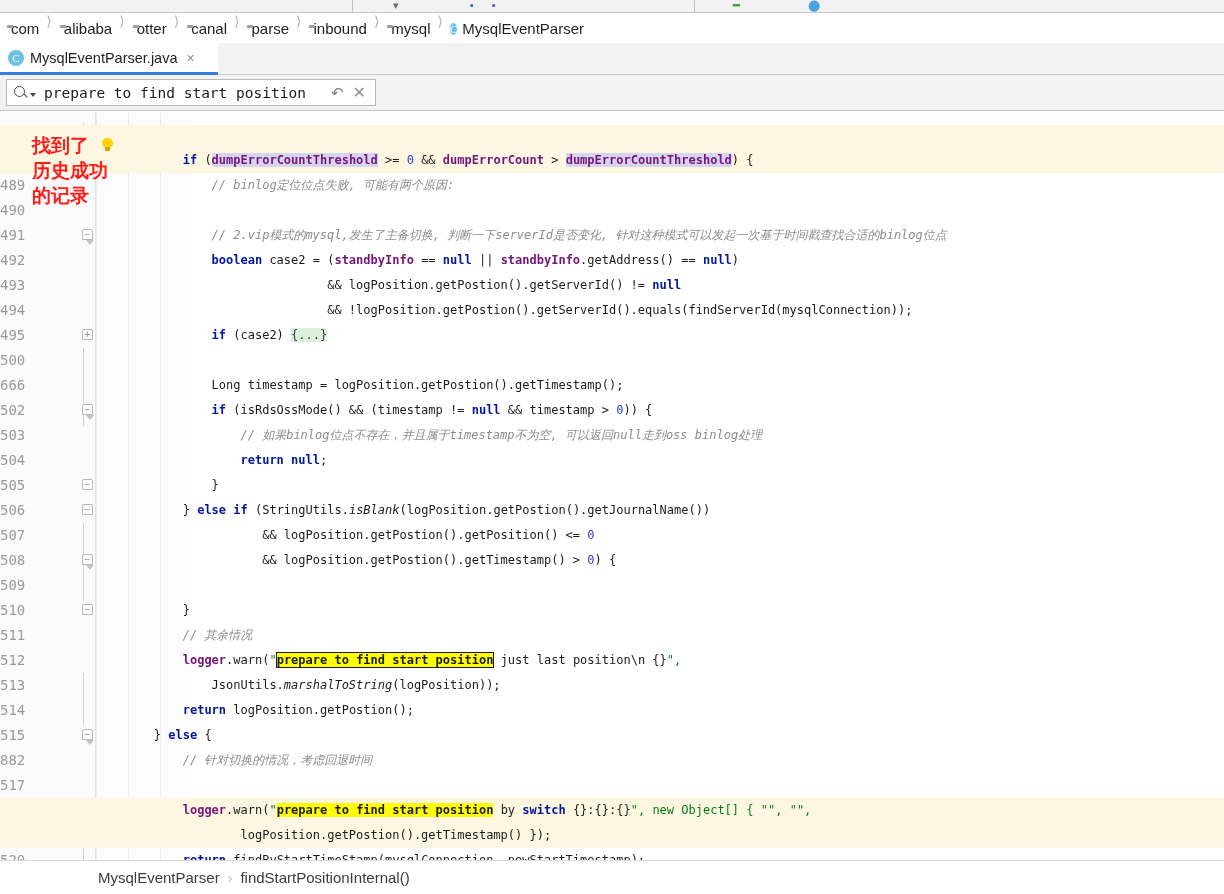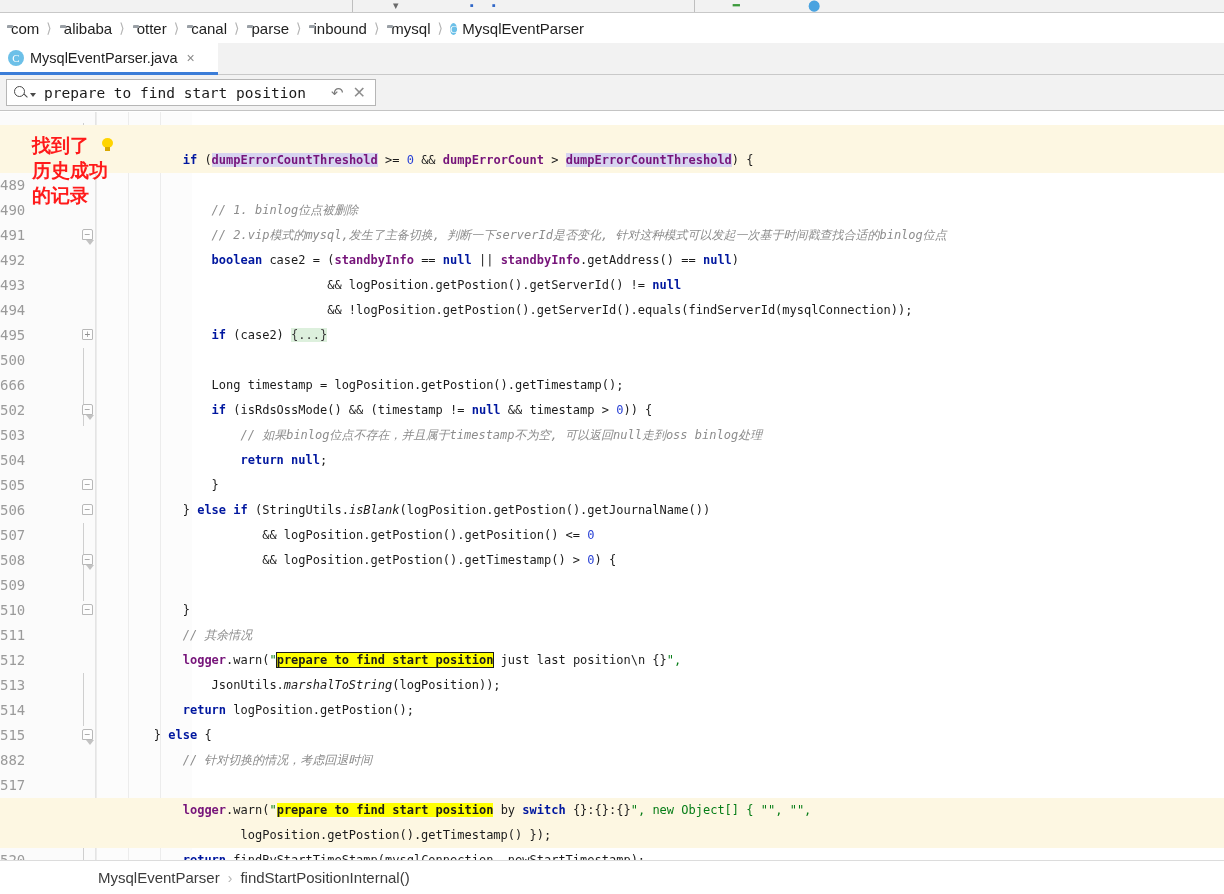--- a/index.html
+++ b/index.html
@@ -17,21 +17,21 @@
     background: #f2f2f2; border-bottom: 1px solid #c8c8c8;
     overflow: hidden;
   }
   .toolstrip .tsep { position: absolute; top: 0; width: 1px; height: 13px; background: #bfbfbf; }
   .toolstrip .tglyph { position: absolute; bottom: 1px; font-size: 11px; line-height: 11px; }
 
   
   .breadcrumb {
     position: absolute; left: 0; top: 13px; width: 1224px; height: 30px;
     background: #ffffff;
-    display: flex; align-items: center;
+    display: flex; 
     padding-left: 4px;
     font-size: 15px; color: #1f1f1f;
     white-space: nowrap; overflow: hidden;
   }
   .crumb { display: flex; align-items: center; height: 30px; padding: 0 2px; }
   .crumb .ic { margin-right: 5px; display: inline-block; }
   .folder-ic {
     width: 14px; height: 11px; background: #9aa0a6; border-radius: 1px 2px 1px 1px;
     position: relative;
   }
@@ -319,24 +319,24 @@
         </div>
         <div class="code">        <span class="kw">if</span> (logPosition.getIdentity().getSourceAddress().equals(mysqlConnection.getConnector().getAddress())) {</div>
       </div>
       <div class="row" style="top: 36px;">
         <div class="lnum">488</div>
         <div class="rowbg curhl" style="left: 0px; width: 1224px; top: 0px;"></div>
         <div class="code">            <span class="kw">if</span> (<span class="selhl"><span class="fld">dumpErrorCountThreshold</span></span> &gt;= <span class="num">0</span> &amp;&amp; <span class="fld">dumpErrorCount</span> &gt; <span class="selhl"><span class="fld">dumpErrorCountThreshold</span></span>) {</div>
       </div>
       <div class="row" style="top: 61px;">
         <div class="lnum">489</div>
+        <div class="code"><span class="cmt">                // binlog定位位点失败, 可能有两个原因:</span></div>
       </div>
       <div class="row" style="top: 86px;">
         <div class="lnum">490</div>
-        <div class="code"><span class="cmt">                // 1. binlog位点被删除</span></div>
       </div>
       <div class="row" style="top: 111px;">
         <div class="lnum">491</div>
         <div style="position: absolute; left: 78px; top: 6px;">
           <span class="fold dn">−</span>
         </div>
         <div class="code"><span class="cmt">                // 2.vip模式的mysql,发生了主备切换, 判断一下serverId是否变化, 针对这种模式可以发起一次基于时间戳查找合适的binlog位点</span></div>
       </div>
       <div class="row" style="top: 136px;">
         <div class="lnum">492</div>

